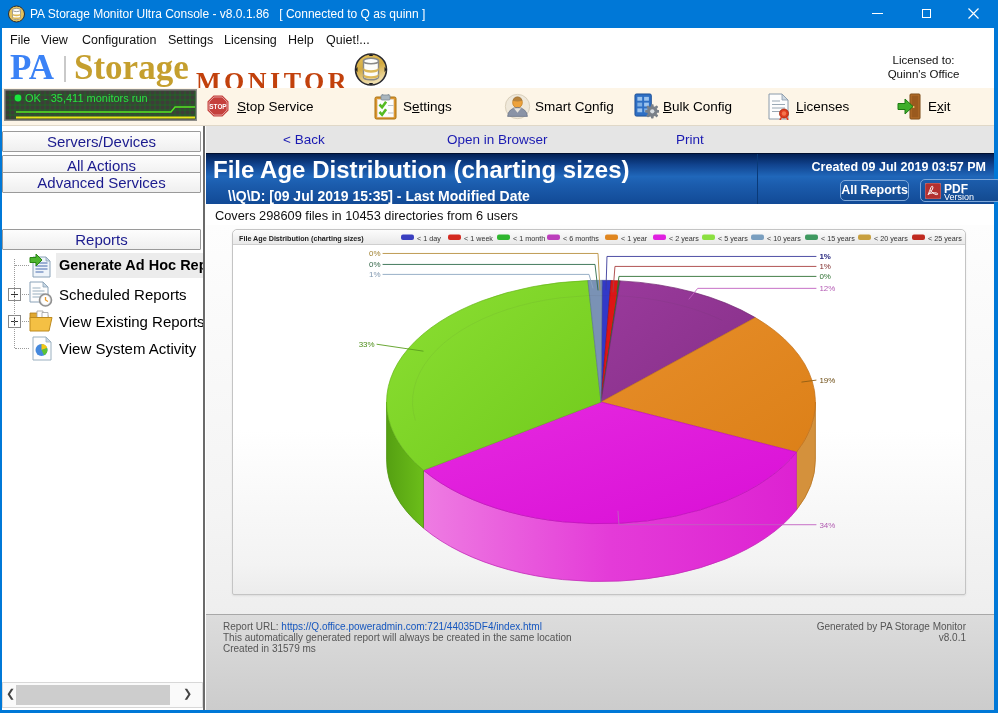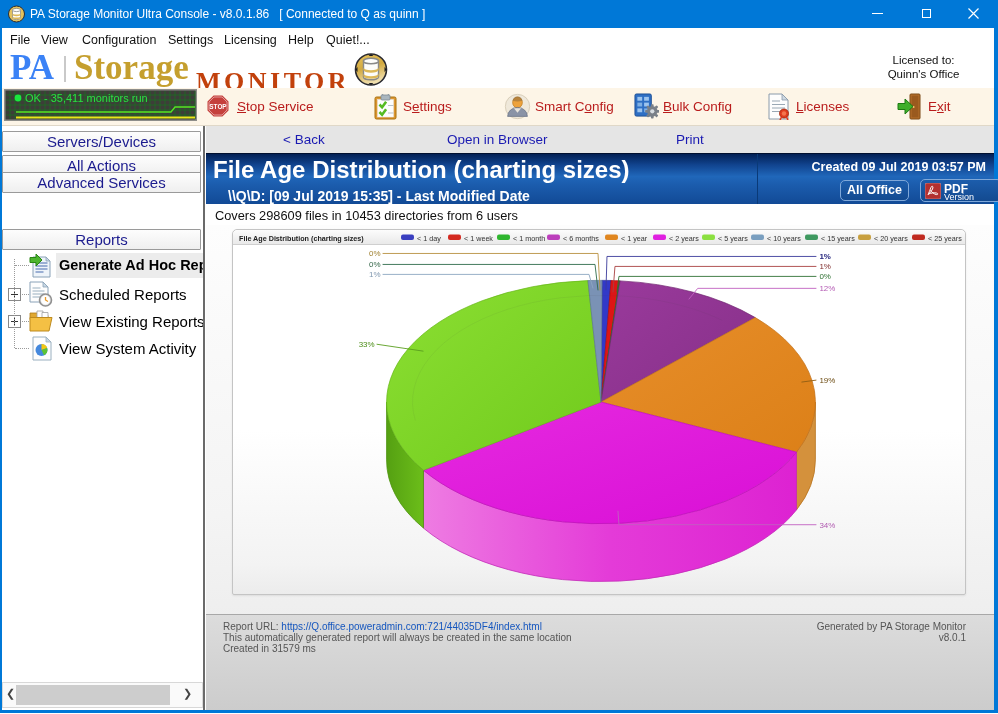--- a/index.html
+++ b/index.html
@@ -8,21 +8,21 @@
 
 #titlebar { left:0; top:0; width:998px; height:28px; background:#0078d7; color:#fff; }
 #titletext { left:30px; top:7px; font-size:12px; color:#fff; }
 
 #menubar { left:0; top:28px; width:998px; height:24px; background:#fff; font-size:12.5px; color:#111;text-decoration:underline; }
 #menubar span { position:absolute; top:5px; }
 
 #logorow { left:0; top:52px; width:998px; height:36px; background:#fff; }
 
 #toolbar { left:0; top:88px; width:998px; height:38px; background:#fdf5e7; border-bottom:1px solid #e0d8c8; }
-.tbtext { position:absolute; top:99px; font-size:13.5px; color:#b91c1c; }
+.tbtext { position:absolute; top:99px; font-size:13.5px; color:#000000; }
 
 #bl { left:0; top:28px; width:2px; height:684px; background:#0078d7; }
 #br { left:994px; top:28px; width:4px; height:684px; background:#0078d7; }
 #bb { left:0; top:710px; width:998px; height:3px; background:#0078d7; }
 
 #sidebar { left:2px; top:126px; width:203px; height:584px; background:#fff; border-right:2px solid #6a6a6a; overflow:hidden;padding-left:48px; }
 .sbtn { position:absolute; left:0px; width:199px; height:21px; background:linear-gradient(#fdfdfd,#efefef); border:1px solid #9a9a9a; border-radius:1px; color:#1b1b8e; font-size:15px; text-align:center; line-height:19px; }
 .treerow { position:absolute; left:57px; font-size:15px; color:#000; white-space:nowrap; }
 .plusbox { position:absolute; left:6px; width:13px; height:13px; background:#fff; border:1px solid #888; }
 .plusbox:before, .plusbox:after { content:""; position:absolute; background:#333; }
@@ -224,21 +224,21 @@
 
 <div class="abs" id="main">
  <div class="navlink" style="left:77px">&lt; Back</div>
  <div class="navlink" style="left:241px">Open in Browser</div>
  <div class="navlink" style="left:470px">Print</div>
  <div class="abs" id="bluehdr">
   <div class="abs" style="left:551px;top:0;width:1px;height:51px;background:#0a3a78;"></div>
   <div class="abs" style="left:7px;top:2px;font-size:24px;font-weight:bold;color:#fff;">File Age Distribution (charting sizes)</div>
   <div class="abs" style="left:22px;top:34px;font-size:14px;font-weight:bold;color:#fff;">\\Q\D: [09 Jul 2019 15:35] - Last Modified Date</div>
   <div class="abs" style="right:8px;top:6px;font-size:12.5px;font-weight:bold;color:#fff;">Created 09 Jul 2019 03:57 PM</div>
-  <div class="abs" style="left:634px;top:26px;width:69px;height:21px;border:1px solid #7fa8d9;border-radius:5px;background:linear-gradient(#1c5dac,#134a90);color:#fff;font-size:12.5px;font-weight:bold;text-align:center;line-height:19px;">All Office</div>
+  <div class="abs" style="left:634px;top:26px;width:69px;height:21px;border:1px solid #7fa8d9;border-radius:5px;background:linear-gradient(#1c5dac,#134a90);color:#fff;font-size:12.5px;font-weight:bold;text-align:center;line-height:19px;">All Reports</div>
   <div class="abs" style="left:714px;top:25px;width:82px;height:23px;border:1px solid #7fa8d9;border-radius:5px;background:linear-gradient(#1c5dac,#134a90);">
    <svg class="abs" style="left:4px;top:3px" width="16" height="16" viewBox="0 0 16 16">
           <rect width="16" height="16" rx="2" fill="#b23030" stroke="#d8a0a0" stroke-width="0.6"></rect>
           <path d="M3 12 C5 7 6 4 6.5 3.5 C7.5 2.5 8.5 4 7.5 6 C6.5 8 5 10 3.5 11 C6 10 9 9.5 11.5 10 C13.5 10.5 13 12 11 11.5 C9 11 6.5 9 5.5 7" stroke="#fff" stroke-width="1" fill="none"></path>
         </svg>
    <div class="abs" style="left:23px;top:2px;color:#fff;font-size:12px;font-weight:bold;">PDF</div>
    <div class="abs" style="left:23px;top:12px;color:#fff;font-size:9px;">Version</div>
   </div>
  </div>
  <div class="abs" id="covers">Covers 298609 files in 10453 directories from 6 users</div>

